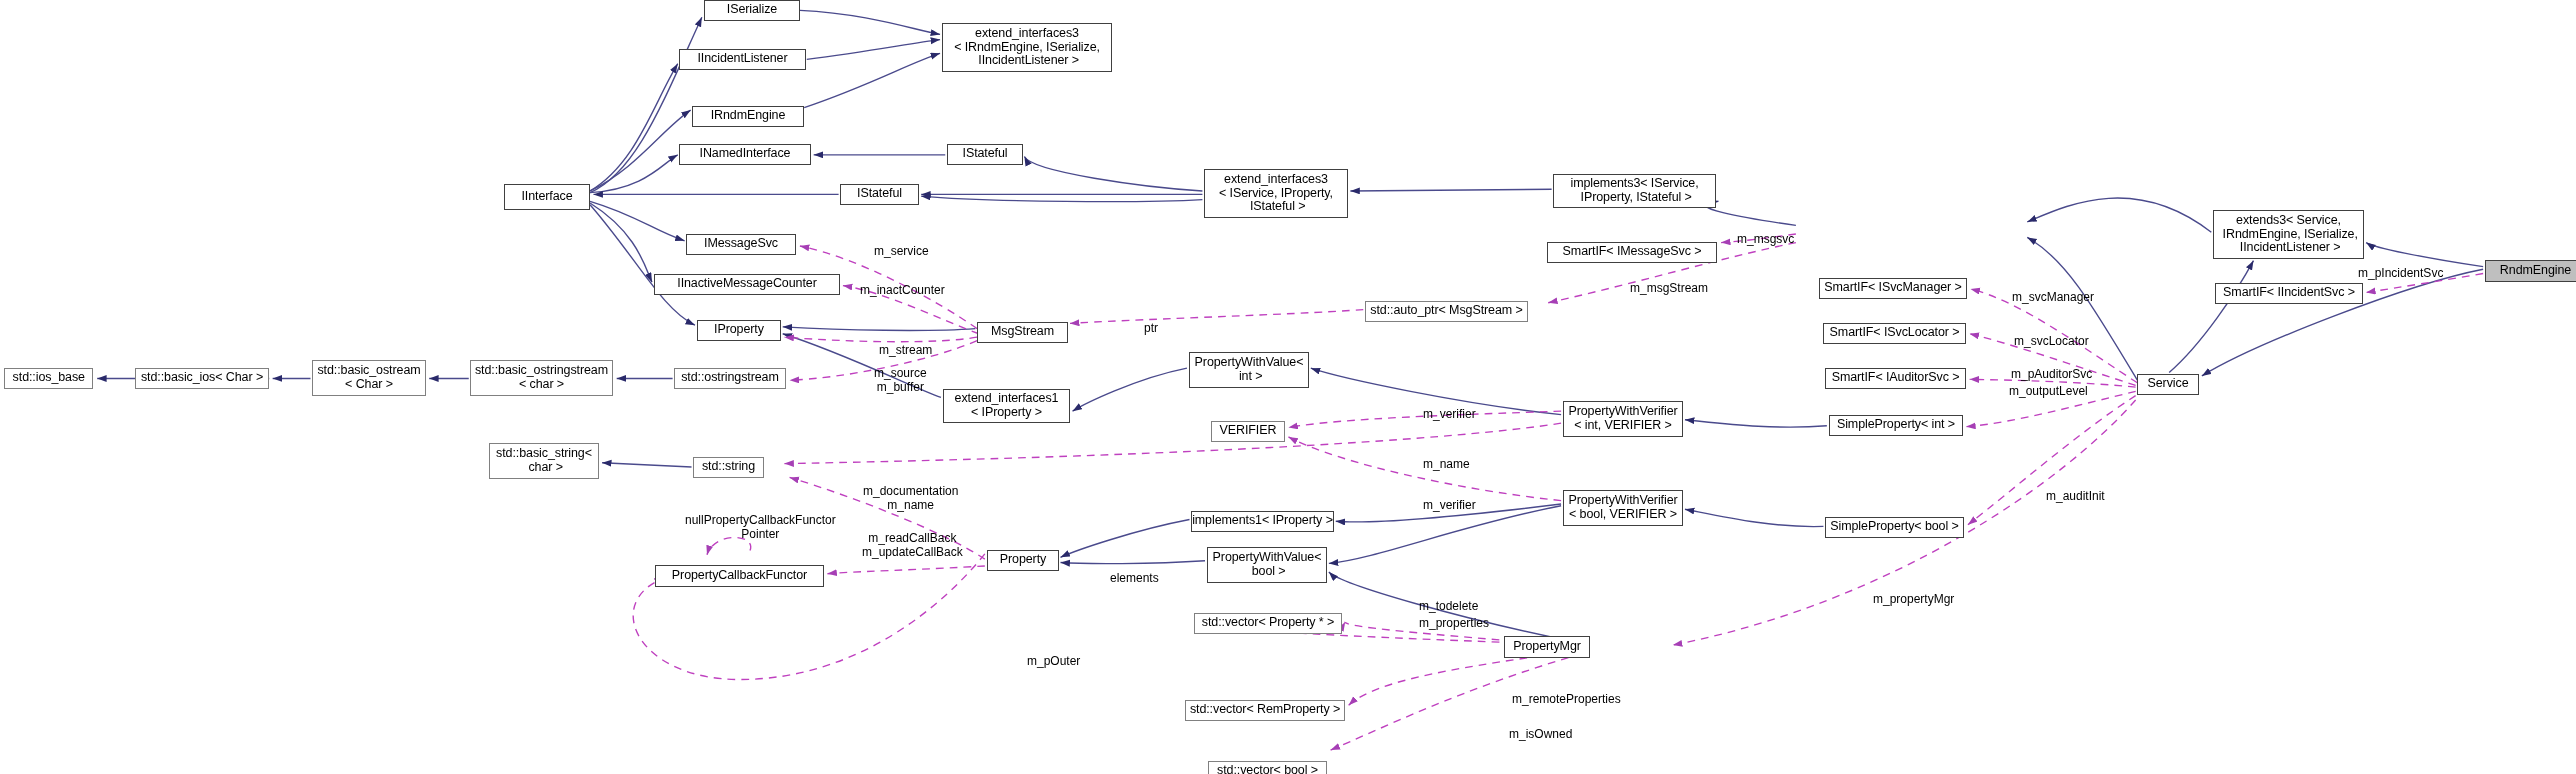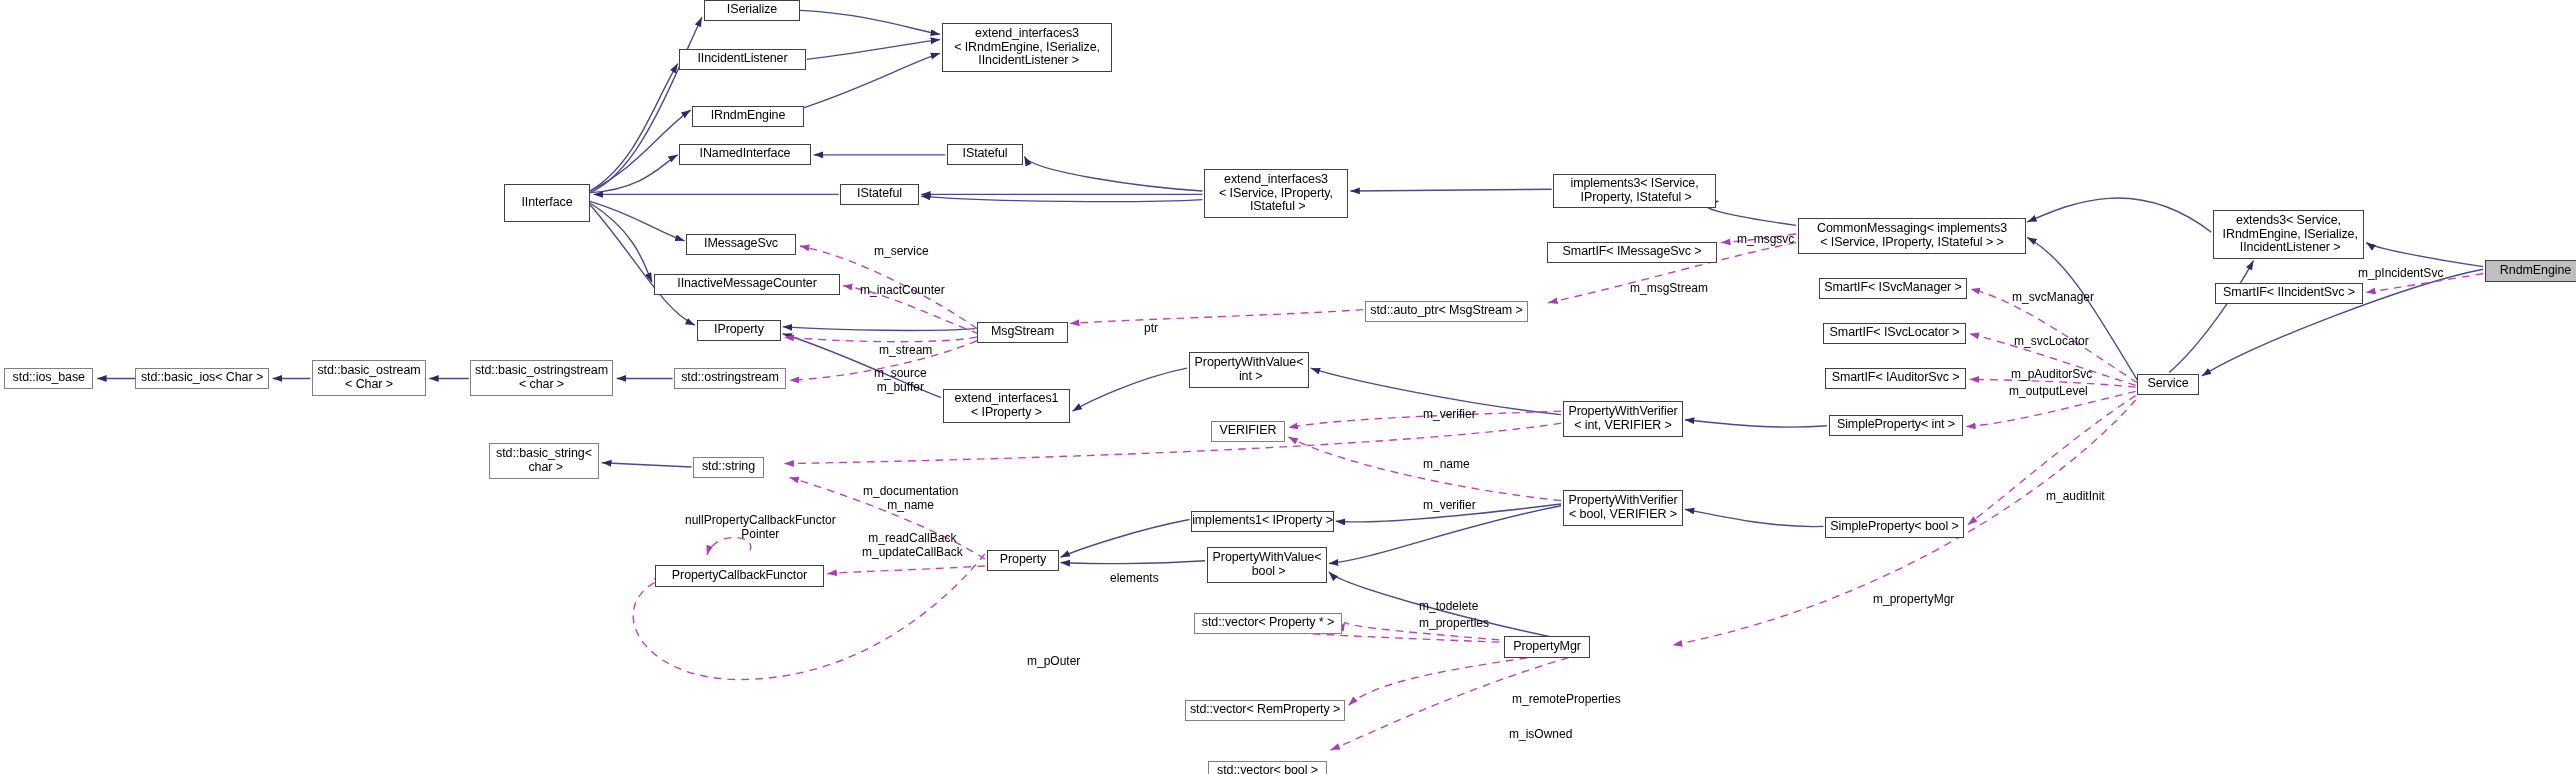--- a/index.html
+++ b/index.html
@@ -113,37 +113,35 @@
       <path d="M1839,760 C1700,800 1600,850 1547,872"></path>
       <path d="M2483,465 C2400,560 2200,700 1945,750"></path>
       <path d="M1839,750 C1700,745 1500,738 1420,729"></path>
       <path d="M1145,644 C1100,700 1000,790 860,790 C740,790 700,700 772,672"></path>
     </g>
   </svg>
 <div class="node solid" style="left: 704px; top: 0px; width: 96px; height: 20.6px;"><span>ISerialize</span></div>
     <div class="node solid" style="left: 679px; top: 49px; width: 127px; height: 20.6px;"><span>IIncidentListener</span></div>
     <div class="node solid" style="left: 692px; top: 97px; width: 112px; height: 20.6px; margin-top: 9px;"><span>IRndmEngine</span></div>
     <div class="node solid" style="left: 679px; top: 144px; width: 132px; height: 20.6px;"><span>INamedInterface</span></div>
-    <div class="node solid" style="left: 504px; top: 184px; width: 86px; height: 38px;"><span>IInterface</span></div>
+    <div class="node solid" style="left: 504px; top: 184px; width: 86px; height: 26px;"><span>IInterface</span></div>
     <div class="node solid" style="left: 840px; top: 184px; width: 79px; height: 20.6px;"><span>IStateful</span></div>
     <div class="node solid" style="left: 947px; top: 144px; width: 76px; height: 20.6px;"><span>IStateful</span></div>
     <div class="node solid" style="left: 686px; top: 234px; width: 110px; height: 20.6px;"><span>IMessageSvc</span></div>
     <div class="node solid" style="left: 654px; top: 274px; width: 186px; height: 20.6px;"><span>IInactiveMessageCounter</span></div>
     <div class="node solid" style="left: 697px; top: 320px; width: 84px; height: 20.6px;"><span>IProperty</span></div>
     <div class="node solid" style="left: 942px; top: 23px; width: 170px; height: 49px;"><span>extend_interfaces3
 &lt; IRndmEngine, ISerialize,
  IIncidentListener &gt;</span></div>
     <div class="node solid" style="left: 1204px; top: 169px; width: 144px; height: 49px;"><span>extend_interfaces3
 &lt; IService, IProperty,
  IStateful &gt;</span></div>
     <div class="node solid" style="left: 1553px; top: 174px; width: 163px; height: 34px;"><span>implements3&lt; IService,
  IProperty, IStateful &gt;</span></div>
     <div class="node solid" style="left: 1547px; top: 242px; width: 170px; height: 20.6px;"><span>SmartIF&lt; IMessageSvc &gt;</span></div>
-    <div class="node solid" style="left: 1798px; top: 218px; width: 228px; height: 36px;"><span>CommonMessaging&lt; implements3
-&lt; IService, IProperty, IStateful &gt; &gt;</span></div>
     <div class="node solid" style="left: 2213px; top: 210px; width: 151px; height: 49px;"><span>extends3&lt; Service,
  IRndmEngine, ISerialize,
  IIncidentListener &gt;</span></div>
     <div class="node solid" style="left: 2215px; top: 283px; width: 148px; height: 20.6px;"><span>SmartIF&lt; IIncidentSvc &gt;</span></div>
     <div class="node solid hl" style="left: 2485px; top: 260px; width: 101px; height: 22.4px;"><span>RndmEngine</span></div>
     <div class="node solid" style="left: 2137px; top: 374px; width: 62px; height: 20.6px;"><span>Service</span></div>
     <div class="node solid" style="left: 1819px; top: 278px; width: 148px; height: 20.6px;"><span>SmartIF&lt; ISvcManager &gt;</span></div>
     <div class="node solid" style="left: 1823px; top: 323px; width: 143px; height: 20.6px;"><span>SmartIF&lt; ISvcLocator &gt;</span></div>
     <div class="node solid" style="left: 1825px; top: 368px; width: 141px; height: 20.6px;"><span>SmartIF&lt; IAuditorSvc &gt;</span></div>
     <div class="node solid" style="left: 1829px; top: 415px; width: 134px; height: 20.6px;"><span>SimpleProperty&lt; int &gt;</span></div>

